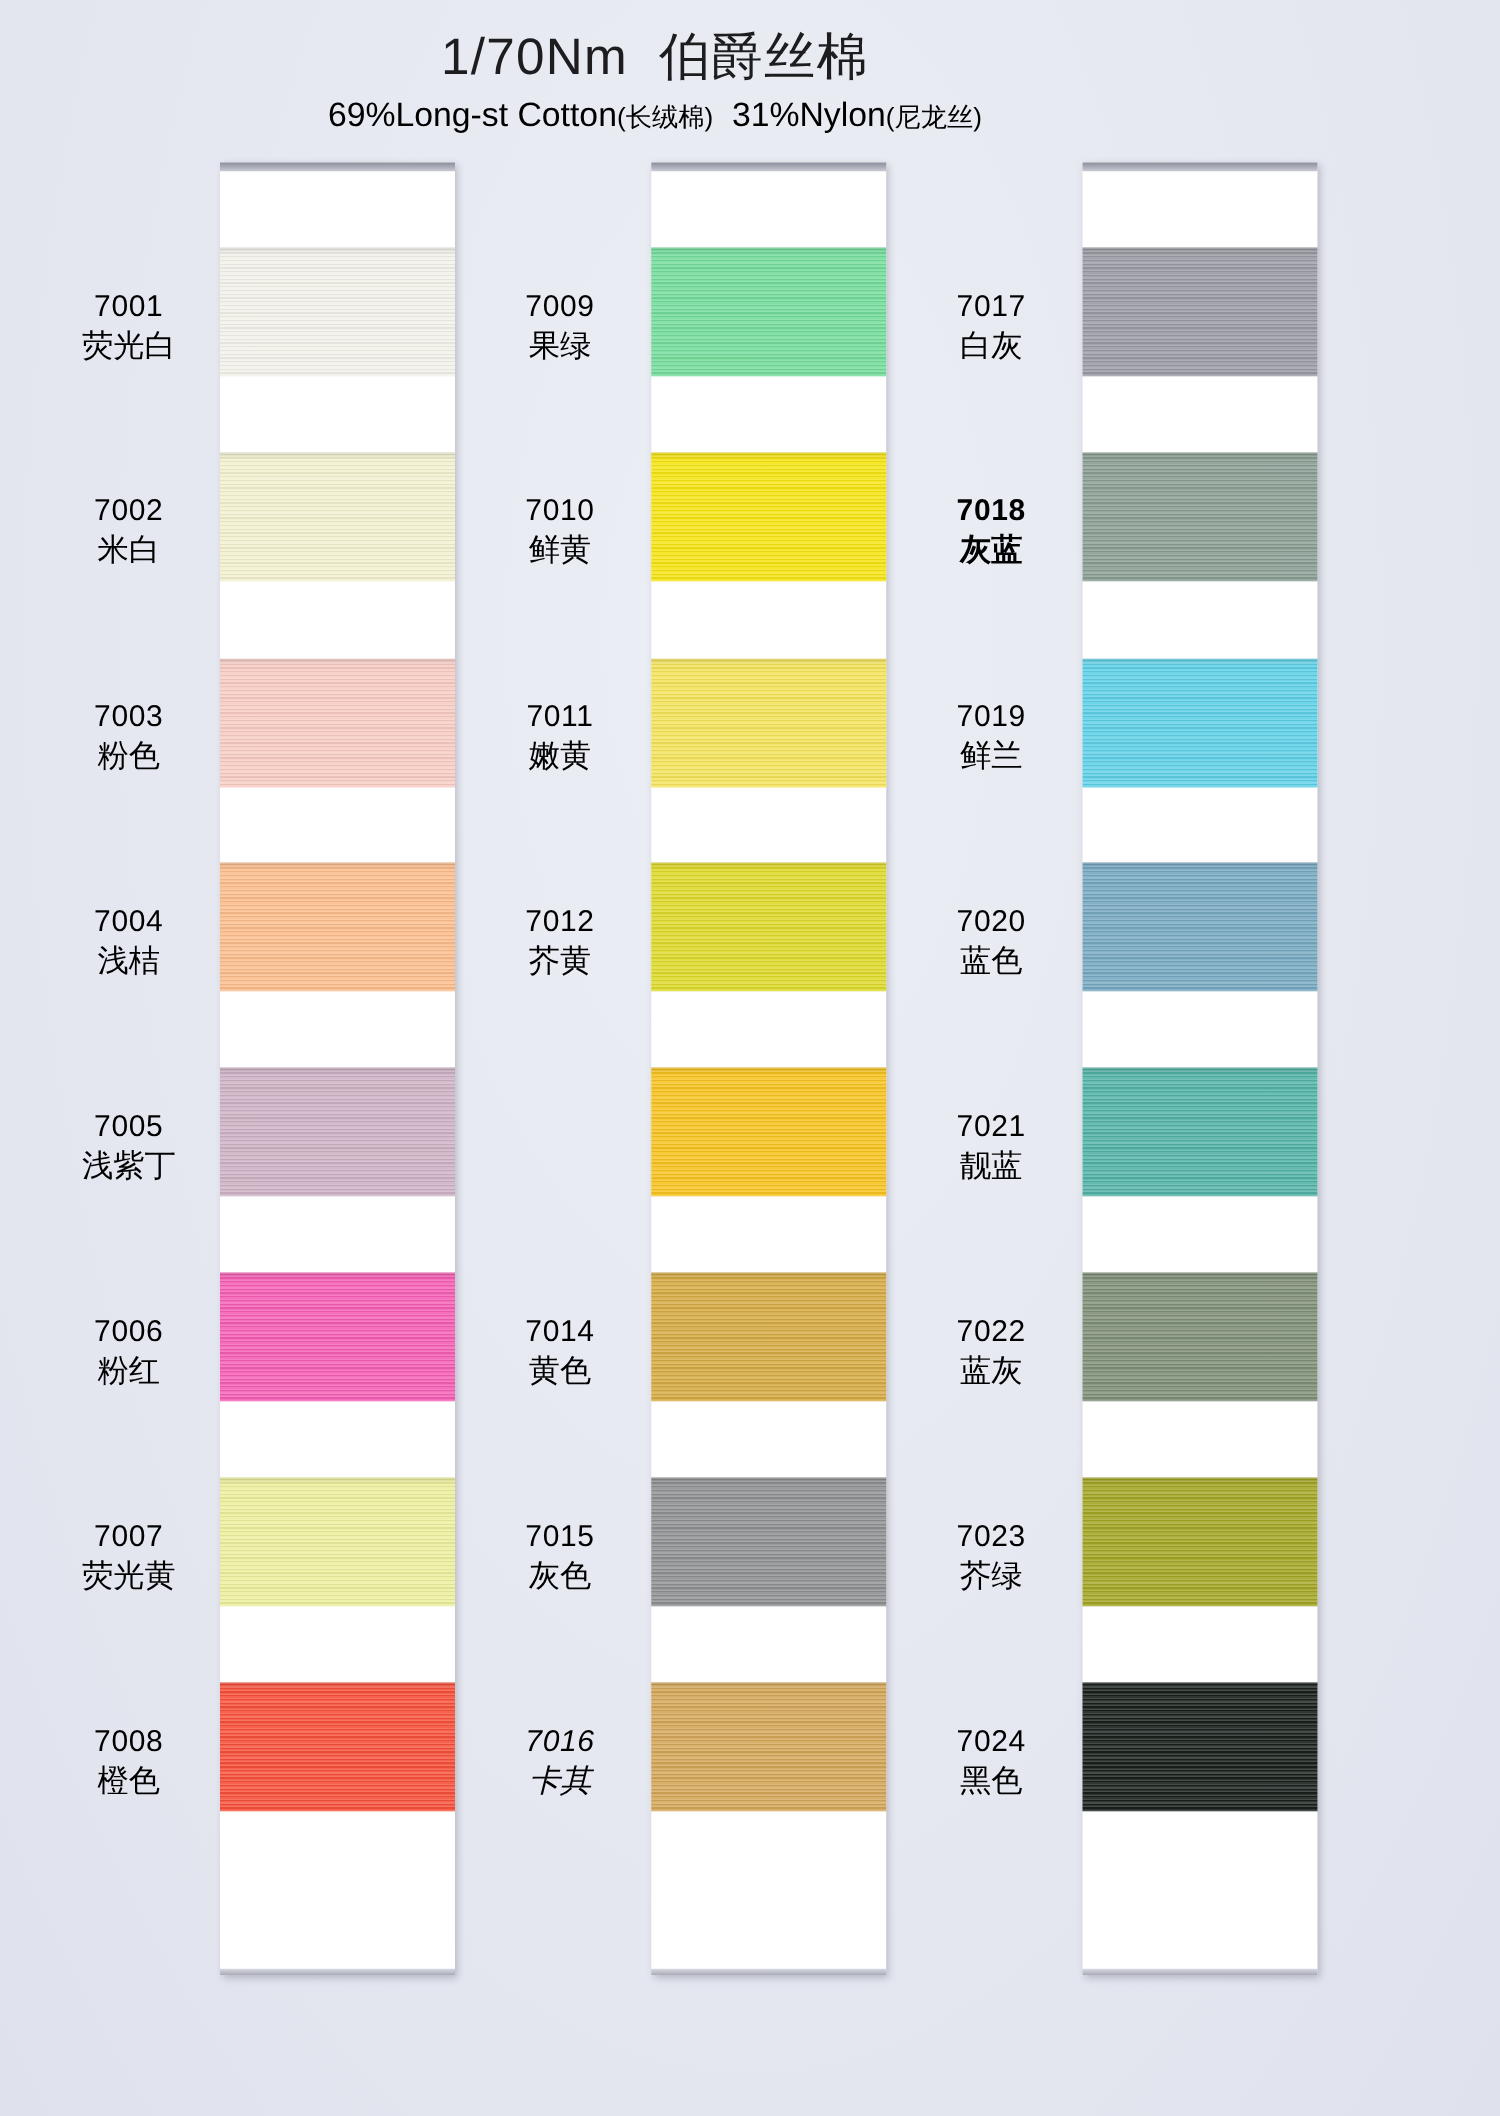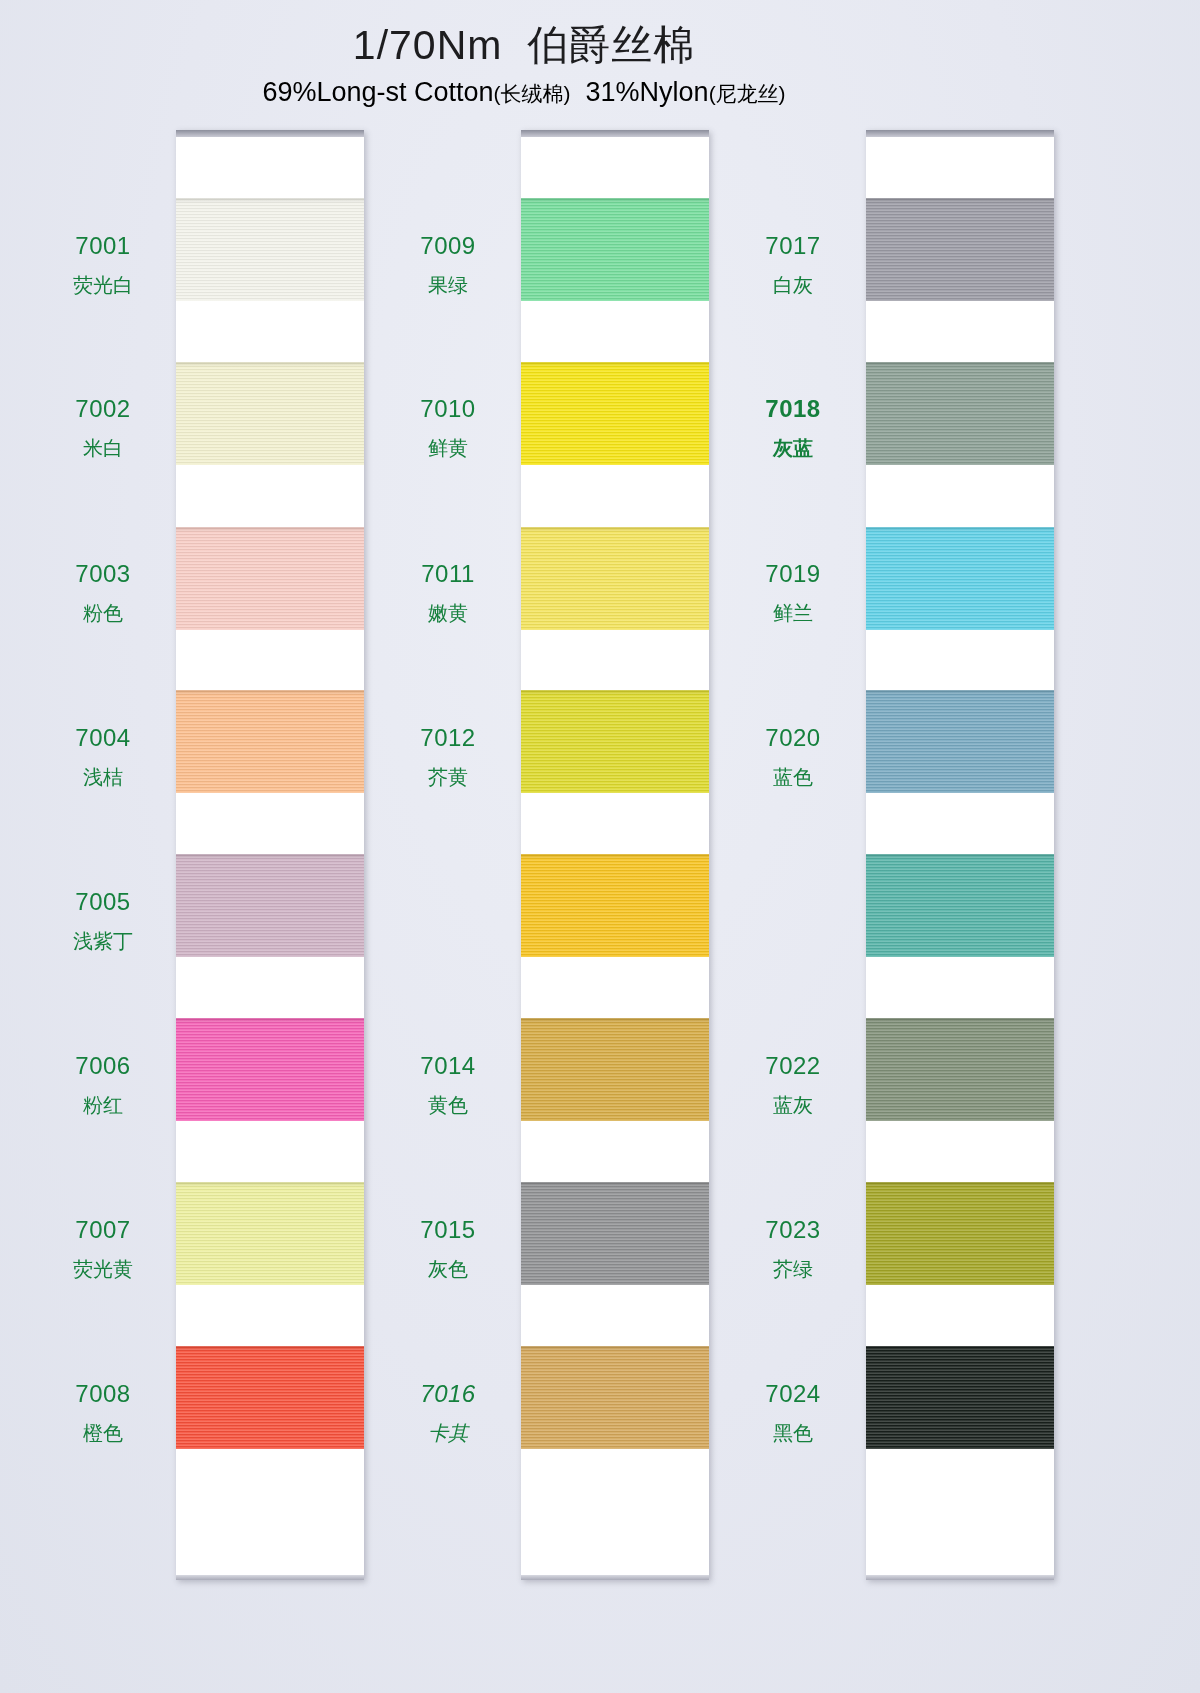--- a/index.html
+++ b/index.html
@@ -68,24 +68,24 @@
   }
   .swatch::before{
     content:"";position:absolute;left:0;right:0;top:0;height:5px;
     background:linear-gradient(rgba(0,0,0,.12),rgba(0,0,0,0));
     pointer-events:none;
   }
 
   
   .label{
     position:absolute;width:150px;text-align:center;
-    color:#15803d;line-height:1.30;
+    color:#000000;line-height:1.30;
   }
   .label .code{font-size:24px;letter-spacing:.5px;display:block;}
-  .label .name{font-size:20px;display:block;margin-top:11px;}
+  .label .name{font-size:25px;display:block;margin-top:0;}
   .lab-1{left:28px;}
   .lab-2{left:373px;}
   .lab-3{left:718px;}
 </style>
 </head>
 <body>
 
 <div class="bg-tint"></div>
 
 <div class="sheet">
@@ -201,20 +201,24 @@
       <span class="name">灰蓝</span>
     </div>
     <div class="label lab-3" style="top: 558px;">
       <span class="code">7019</span>
       <span class="name">鲜兰</span>
     </div>
     <div class="label lab-3" style="top: 722px;">
       <span class="code">7020</span>
       <span class="name">蓝色</span>
     </div>
+    <div class="label lab-3" style="top: 886px;">
+      <span class="code">7021</span>
+      <span class="name">靓蓝</span>
+    </div>
     <div class="label lab-3" style="top: 1050px;">
       <span class="code">7022</span>
       <span class="name">蓝灰</span>
     </div>
     <div class="label lab-3" style="top: 1214px;">
       <span class="code">7023</span>
       <span class="name">芥绿</span>
     </div>
     <div class="label lab-3" style="top: 1378px;">
       <span class="code">7024</span>

